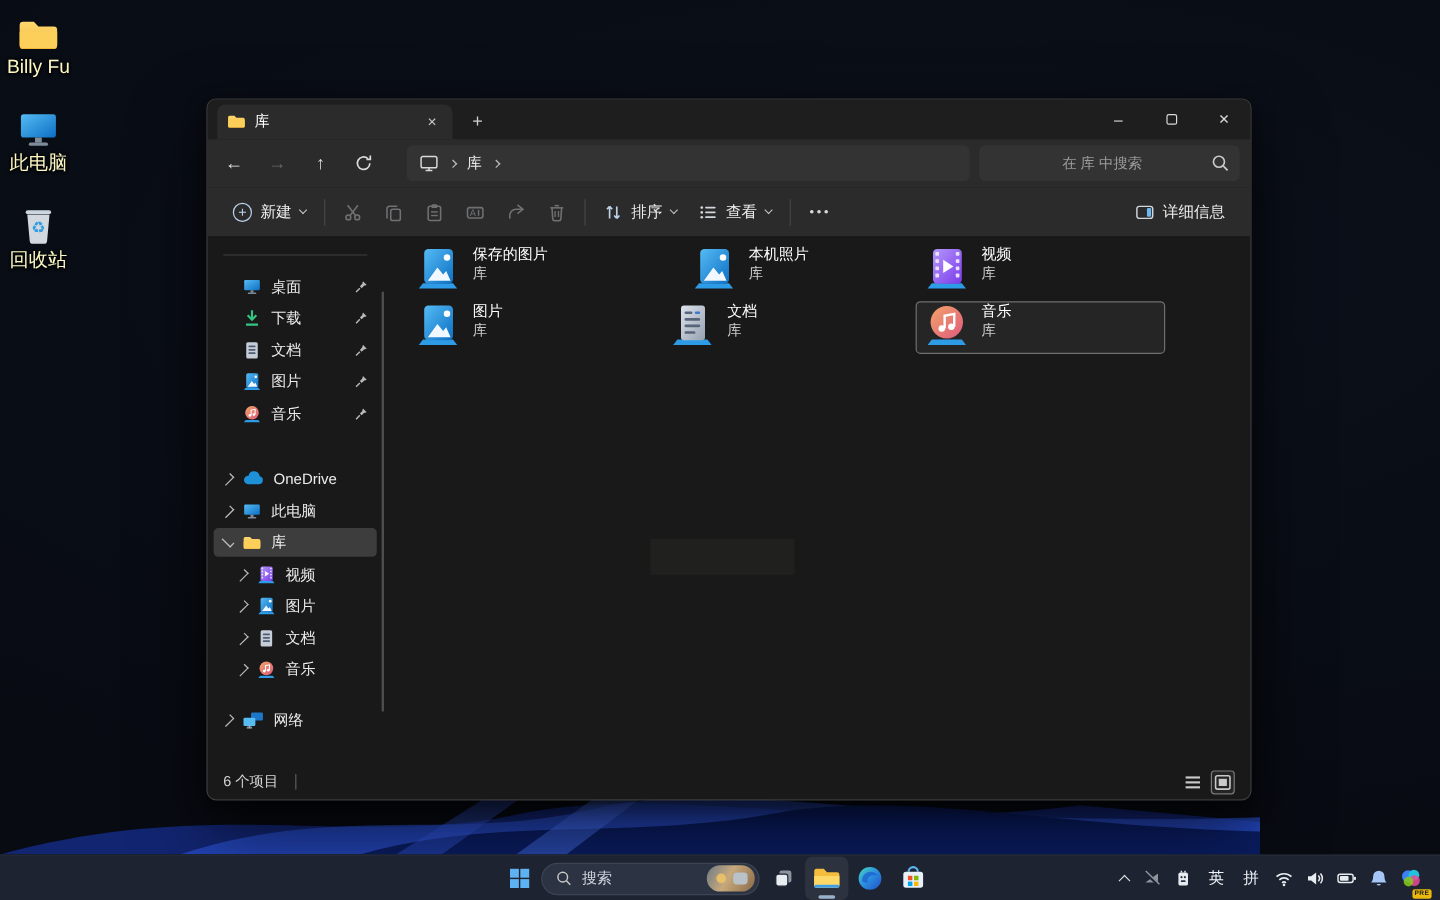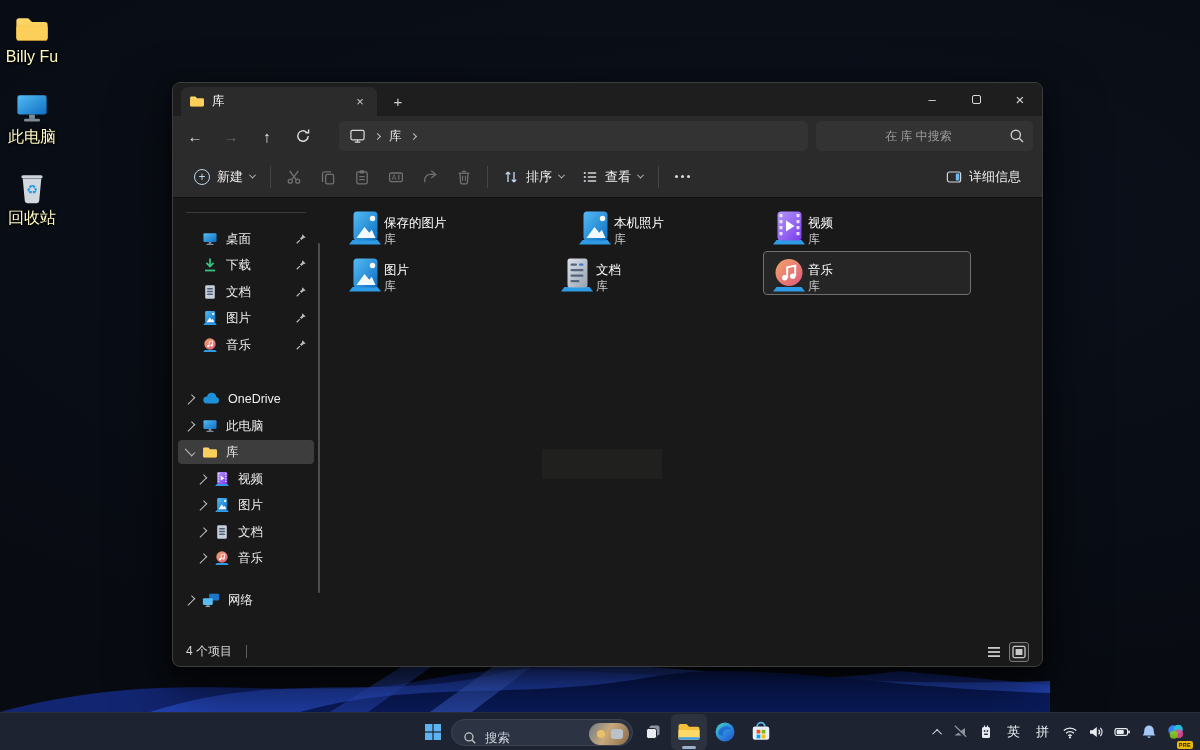--- a/index.html
+++ b/index.html
@@ -68,39 +68,39 @@
   .side-hair { position:absolute; left:13px; top:14px; width:120px; height:1px; background:#3a3a3a; }
   .side-row { position:absolute; left:5px; width:136px; height:24px; display:flex; align-items:center; gap:8px; padding-left:24px; border-radius:4px; font-size:12.5px; color:#ececec; }
   .side-row.sel { background:#3d3d3d; }
   .side-row .pin { margin-left:auto; margin-right:7px; }
   .side-row .tw { position:absolute; left:7px; width:10px; display:flex; justify-content:center; }
   .side-row.child { padding-left:36px; }
   .side-row.child .tw { left:19px; }
   .sbar { position:absolute; left:145px; top:45px; width:2px; height:350px; background:#4d4d4d; border-radius:1px; }
 
   .main { position:absolute; left:147px; top:0; right:0; bottom:0; }
-  .tile { position:absolute; width:208px; height:44px; display:flex; align-items:flex-end; padding:0 6px; border-radius:4px; border:1px solid transparent; }
+  .tile { position:absolute; width:208px; height:44px; display:flex; align-items:flex-start; gap:10px; padding:0 6px; border-radius:4px; border:1px solid transparent; }
   .tile.sel { background:rgba(255,255,255,.055); border-color:#6f6f6f; }
   .tile .tx .nm { font-size:12.5px; color:#fff; line-height:1.25; }
   .tile .tx .kd { font-size:12px; color:#c9c9c9; line-height:1.25; }
   .ghost { position:absolute; left:222px; top:251px; width:120px; height:30px; background:rgba(215,225,190,.045); }
 
   .statusbar { position:absolute; left:0; bottom:0; right:0; height:29px; display:flex; align-items:center; padding:0 13px; font-size:12px; color:#d6d6d6; }
   .st-sep { width:1px; height:13px; background:#5c5c5c; margin-left:14px; }
   .st-right { margin-left:auto; display:flex; align-items:center; gap:5px; }
   .st-view { width:20px; height:20px; display:flex; align-items:center; justify-content:center; border-radius:3px; border:1px solid transparent; }
   .st-view.sel { border-color:#7a7a7a; background:rgba(255,255,255,.05); }
 
   
   .taskbar { position:absolute; left:0; bottom:0; width:1200px; height:38px; background:#1d2330; border-top:1px solid rgba(255,255,255,.05); z-index:10; }
   .tb-center { position:absolute; left:415px; top:0; height:38px; display:flex; align-items:center; }
   .tk-btn { width:36px; height:36px; display:flex; align-items:center; justify-content:center; position:relative; border-radius:6px; }
   .tk-btn.active { background:rgba(255,255,255,.07); }
   .tk-btn.active::after { content:""; position:absolute; bottom:1px; left:50%; transform:translateX(-50%); width:14px; height:3px; border-radius:2px; background:#98b2cc; }
-  .tk-search { width:182px; height:27px; background:#2c3342; border:1px solid #3c4references554; border:1px solid #3c4454; border-radius:14px; display:flex; align-items:flex-end; gap:8px; padding:0 3px 0 11px; margin-right:2px; }
+  .tk-search { width:182px; height:27px; background:#2c3342; border:1px solid #3c4references554; border:1px solid #3c4454; border-radius:14px; display:flex; align-items:center; gap:8px; padding:0 3px 0 11px; margin-right:2px; }
   .tk-search input { flex:1; min-width:0; background:transparent; border:none; outline:none; color:#e8e8e8; font-size:12.5px; font-family:inherit; }
   .tk-search input::placeholder { color:#cfd4dc; }
   .weather-thumb { width:40px; height:22px; border-radius:11px; background:linear-gradient(120deg,#6d7a86 0%,#c7a97c 45%,#8a6a48 100%); position:relative; overflow:hidden; flex:none; }
   .weather-thumb i { position:absolute; display:block; border-radius:50%; }
   .weather-thumb .w1 { width:8px; height:8px; background:#e8c06a; left:8px; top:7px; }
   .weather-thumb .w2 { width:12px; height:10px; background:#b9c2c9; right:6px; top:6px; border-radius:3px; }
   .tray { position:absolute; right:10px; top:0; height:38px; display:flex; align-items:center; }
   .tray-it { height:32px; display:flex; align-items:center; justify-content:center; padding:0 5px; border-radius:5px; color:#eef1f5; font-size:13px; }
   .chev-up { width:7px; height:7px; border-left:1.6px solid #dfe3e8; border-top:1.6px solid #dfe3e8; transform:rotate(45deg) translateY(2px); display:block; }
   .pre-badge { position:absolute; right:-3px; bottom:-1px; background:#e9b90d; color:#1a1a1a; font-size:5.5px; font-weight:bold; padding:1px 2px; border-radius:2px; letter-spacing:.3px; } .i12 { width:12px; height:12px; }
@@ -662,21 +662,21 @@
         <div class="tx">
             <div class="nm">音乐</div>
         <div class="kd">库</div>
           </div>
       </div>
       <div class="ghost"></div>
     </div>
   </div>
 
   <div class="statusbar">
-    <span>4 个项目</span>
+    <span>6 个项目</span>
     <span class="st-sep"></span>
     <div class="st-right">
       <div class="st-view">
         <svg class="i16">
             <use href="#sym-listlines"></use>
           </svg>
       </div>
       <div class="st-view sel">
         <svg class="i16">
             <use href="#sym-bigicon"></use>

